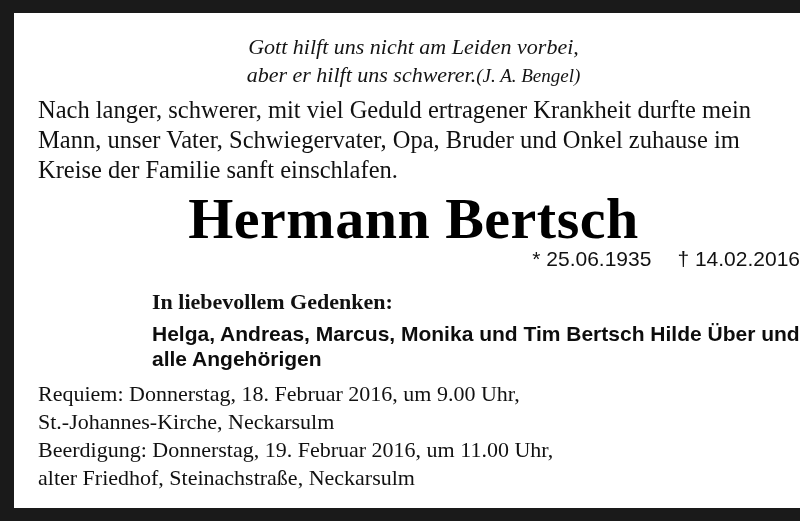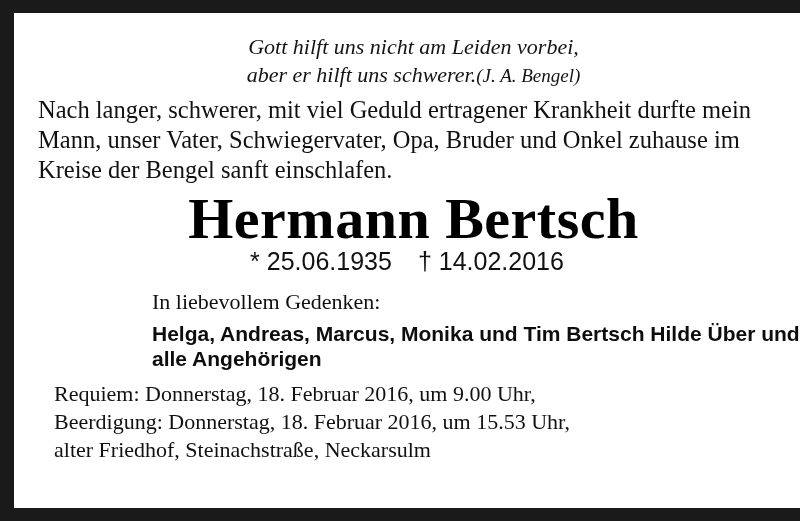--- a/index.html
+++ b/index.html
@@ -71,35 +71,36 @@
     font-weight: bold;
     font-size: 58px;
     letter-spacing: 0.5px;
     color: #000000;
   }
   .dates {
     position: absolute;
     left: 0;
     right: 13px;
     top: 234px;
-    text-align: center;
+    text-align: right;
     font-family: "Liberation Sans", sans-serif;
-    font-size: 25px;
+    font-size: 21px;
     color: #111111;
   }
   .dates .sep {
     display: inline-block;
     width: 26px;
   }
   .memory-label {
     position: absolute;
     left: 138px;
     top: 276px;
     font-size: 22px;
     color: #111111;
+    font-weight: bold;
   }
   .family {
     position: absolute;
     left: 138px;
     top: 308px;
     font-family: "Liberation Sans", sans-serif;
     font-weight: bold;
     font-size: 21px;
     line-height: 25px;
     color: #0d0d0d;
@@ -108,51 +109,51 @@
     position: absolute;
     left: 24px;
     right: 24px;
     top: 367px;
     font-size: 22px;
     line-height: 28px;
     color: #111111;
   }
   .services .svc {
     display: block;
-    margin-left: 16px;
   }
 </style>
 </head>
 <body>
 
 <div class="obituary-card">
   <div class="inner">
 
     <div class="epitaph">
       <span class="line1">Gott hilft uns nicht am Leiden vorbei,</span>
       <span class="line2">
         <span>aber er hilft uns schwerer.</span><span class="author">(J. A. Bengel)</span>
       </span>
     </div>
 
-    <div class="intro">Nach langer, schwerer, mit viel Geduld ertragener Krankheit durfte mein Mann, unser Vater, Schwiegervater, Opa, Bruder und Onkel zuhause im Kreise der Bengel sanft einschlafen.</div>
+    <div class="intro">Nach langer, schwerer, mit viel Geduld ertragener Krankheit durfte mein Mann, unser Vater, Schwiegervater, Opa, Bruder und Onkel zuhause im Kreise der Familie sanft einschlafen.</div>
 
     <div class="name">Hermann Bertsch</div>
 
     <div class="dates">
       <span>* 25.06.1935</span><span class="sep"></span><span>† 14.02.2016</span>
     </div>
 
     <div class="memory-label">In liebevollem Gedenken:</div>
 
     <div class="family">
       <span class="svc">Helga, Andreas, Marcus, Monika und Tim Bertsch</span>
       <span class="svc">Hilde Über und alle Angehörigen</span>
     </div>
 
     <div class="services">
       <span class="svc">Requiem: Donnerstag, 18. Februar 2016, um 9.00 Uhr,</span>
-      <span class="svc">Beerdigung: Donnerstag, 18. Februar 2016, um 15.53 Uhr,</span>
+      <span class="svc">St.-Johannes-Kirche, Neckarsulm</span>
+      <span class="svc">Beerdigung: Donnerstag, 19. Februar 2016, um 11.00 Uhr,</span>
       <span class="svc">alter Friedhof, Steinachstraße, Neckarsulm</span>
     </div>
 
   </div>
 </div>
 
 </body></html>

